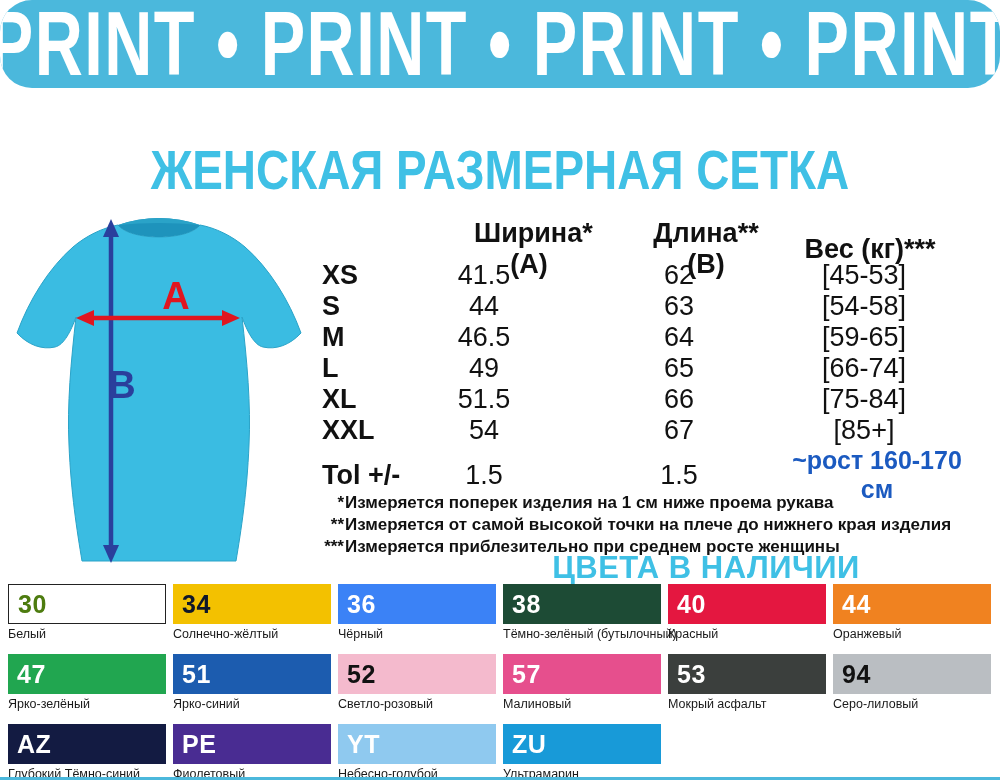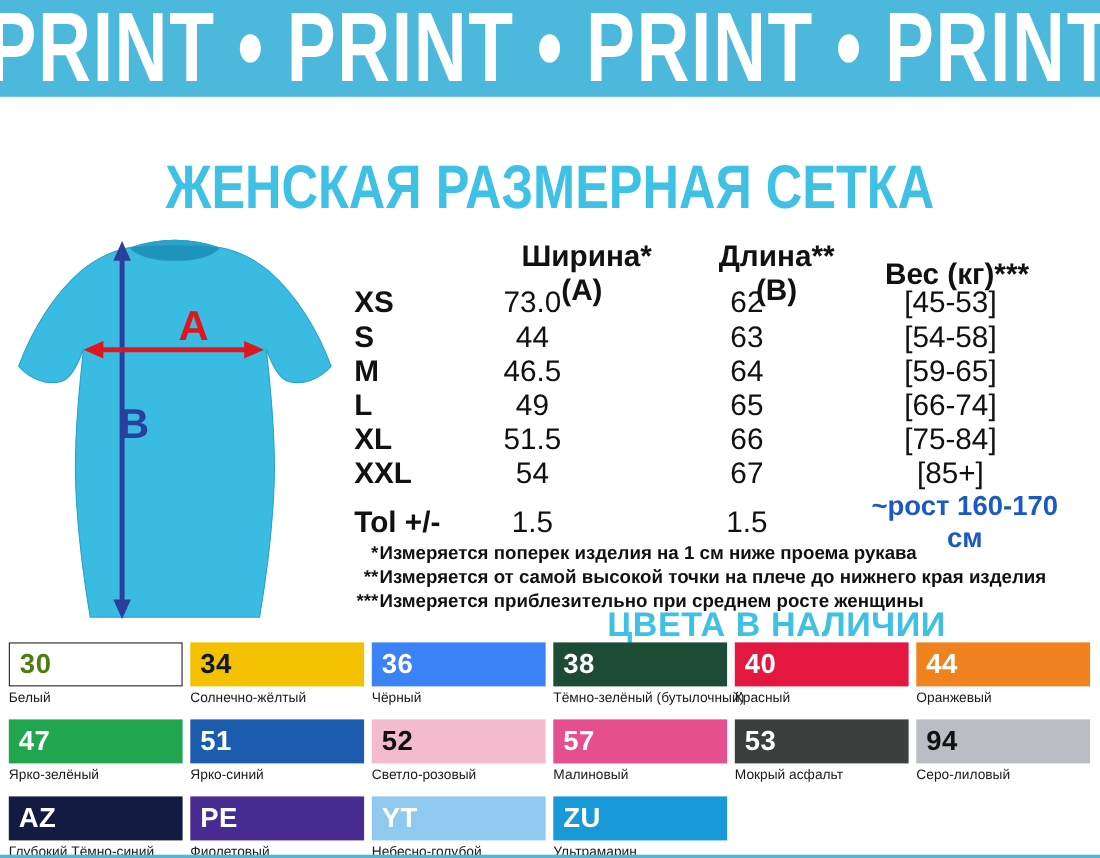--- a/index.html
+++ b/index.html
@@ -3,21 +3,21 @@
 <meta charset="utf-8">
 <style>
   html,body { margin:0; padding:0; background:#ffffff; }
   .page {
     position:relative; width:1000px; height:780px; background:#ffffff;
     font-family:"Liberation Sans", sans-serif; overflow:hidden; color:#111;
   }
   
   .banner {
     position:absolute; left:0; top:0; width:1000px; height:88px;
-    display:flex; align-items:flex-end; justify-content:center; overflow:hidden;
+    display:flex; align-items:flex-end; justify-content:center; overflow:hidden;border-radius:32px;
   }
   .banner-text {
     font-weight:bold; font-size:90px; line-height:88px; letter-spacing:2px;
     white-space:nowrap; display:inline-block; transform:scaleX(0.74);
   }
   
   .title { position:absolute; left:0; top:140px; width:1000px; margin:0; text-align:center; }
   .condensed {
     display:inline-block; font-weight:bold; font-size:56px; line-height:60px;
     white-space:nowrap; transform:scaleX(0.82);
@@ -113,21 +113,21 @@
 
   <section class="size-table">
     <div class="trow thead">
       <div class="cell cell-size"></div>
       <div class="cell h-w">Ширина*(А)</div>
       <div class="cell h-l">Длина**(В)</div>
       <div class="cell h-wt">Вес (кг)***</div>
     </div>
     <div class="trow">
       <div class="cell cell-size">XS</div>
-      <div class="cell cell-w">73.0</div>
+      <div class="cell cell-w">41.5</div>
       <div class="cell">62</div>
       <div class="cell cell-wt">[45-53]</div>
     </div>
     <div class="trow">
       <div class="cell cell-size">S</div>
       <div class="cell cell-w">44</div>
       <div class="cell">63</div>
       <div class="cell cell-wt">[54-58]</div>
     </div>
     <div class="trow">

